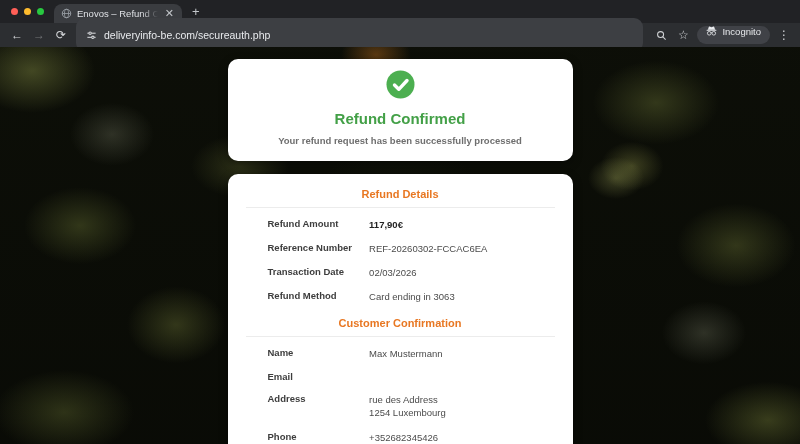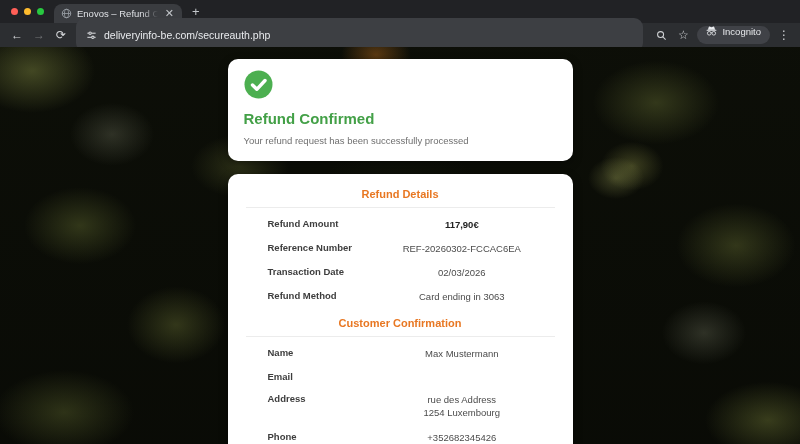--- a/index.html
+++ b/index.html
@@ -60,33 +60,33 @@
       radial-gradient(ellipse 90px 55px at 96% 94%, rgba(112,120,55,.45), transparent 70%),
       radial-gradient(ellipse 70px 50px at 65% 60%, rgba(88,96,44,.40), transparent 70%),
       radial-gradient(ellipse 120px 80px at 50% 40%, rgba(20,24,12,.8), transparent 75%),
       linear-gradient(180deg, rgba(10,12,6,.2), rgba(5,6,3,.45));
   }
   .page-inner { position:absolute; inset:0; display:flex; flex-direction:column; align-items:center; }
 
   .card { width:345px; background:#fff; border-radius:10px; box-shadow:0 3px 10px rgba(0,0,0,.4); }
 
   
-  .confirmation-card { margin-top:12px; text-align:left; padding:11px 16px 15px; }
+  .confirmation-card { margin-top:12px; text-align:center; padding:11px 16px 15px; }
   .check-badge { width:29px; height:29px; margin:0 auto; }
   .confirm-title { color:#43a047; font-size:15px; font-weight:bold; margin-top:7px; }
-  .confirm-subtitle { color:#6f6f6f; font-size:9.5px; margin-top:8px; }
+  .confirm-subtitle { color:#6f6f6f; font-size:9.5px; margin-top:8px;font-weight:bold; }
 
   
   .details-card { margin-top:13px; padding:10px 18px 14px; }
   .section-heading { color:#e87722; font-size:11px; font-weight:bold; text-align:center; padding:4px 0 7px; }
   .section-divider { border:none; border-top:1px solid #ececec; margin:0 0 4px; }
 
   .detail-row { display:flex; align-items:flex-start; padding:5.5px 0; }
   .detail-label { width:40%; padding-left:22px; font-size:9.5px; font-weight:bold; color:#3d3d3d; }
-  .detail-value { width:60%; text-align:center; font-size:9.5px; color:#4b4b4b; line-height:1.4; }
+  .detail-value { width:60%; text-align:left; font-size:9.5px; color:#4b4b4b; line-height:1.4; }
   .detail-value.strong { font-weight:bold; color:#222; }
 </style>
 </head>
 <body>
 
 <div class="browser">
 
   <div class="tabstrip">
     <div class="traffic-lights">
       <span class="tl tl-red"></span>

